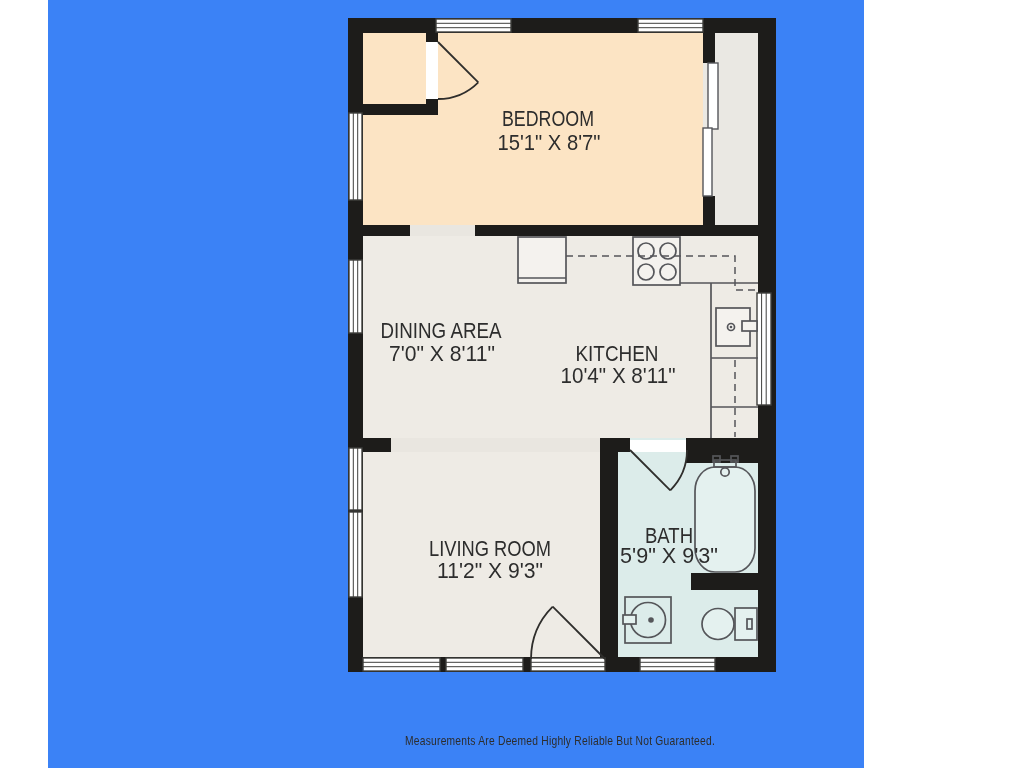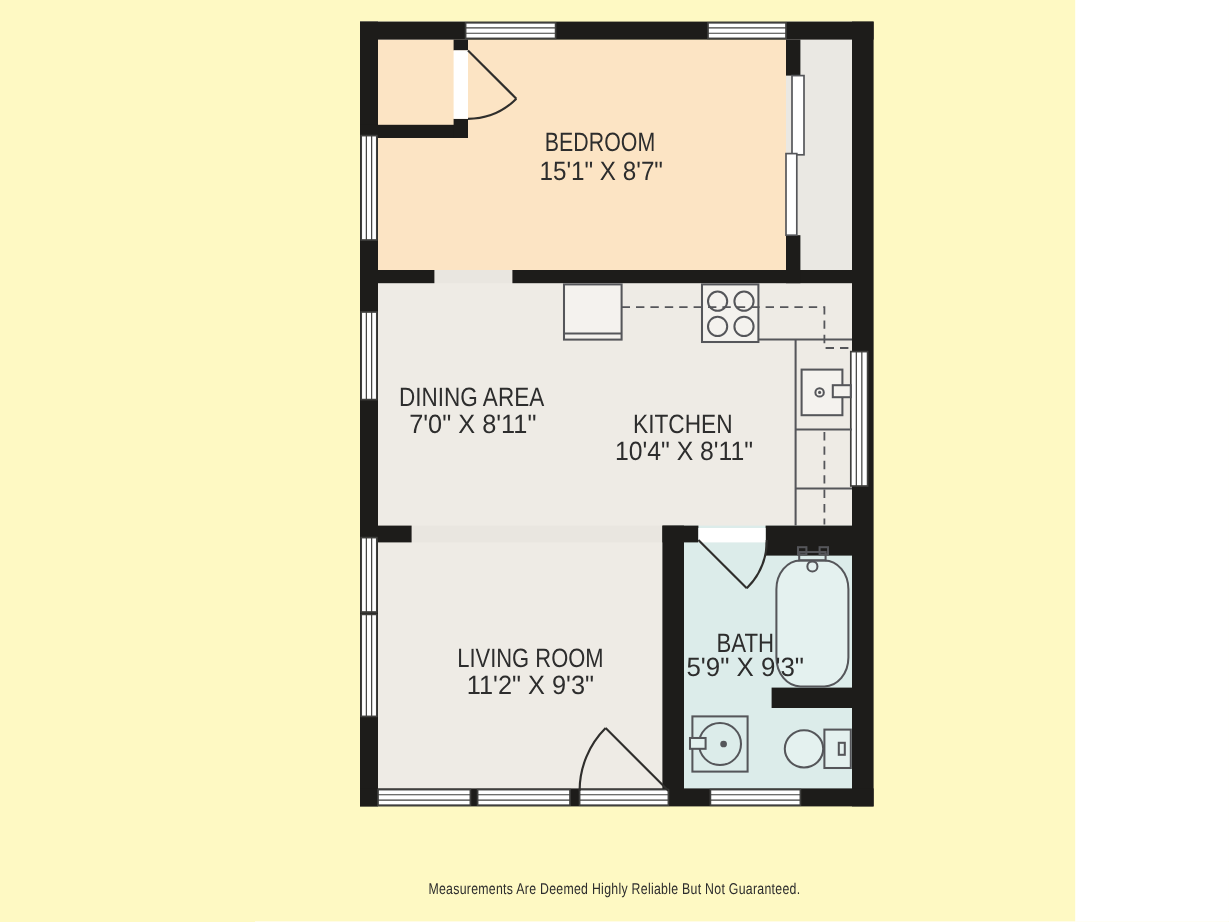--- a/index.html
+++ b/index.html
@@ -1,17 +1,17 @@
 <!DOCTYPE html>
 <html style="--wall: #1d1c1a; --floor-bedroom: #fce4c4; --floor-main: #eeebe5; --floor-closet: #eae8e3; --floor-bath: #dcecea; --opening: #e9e6e0; --line: #55565a; --door: #2f2e2c; --window-stroke: #3f3f3d; --text: #2d2d2d; --fixture-fill: #f4f2ee; --bath-fixture-fill: #e4f1ef;"><head>
 <meta charset="utf-8">
 <style>
   html,body{margin:0;padding:0;background:#ffffff;}
-  .page{position:relative;width:896px;height:768px;background:#fef9c3;overflow:hidden;
-        font-family:"Liberation Sans",sans-serif;}
+  .page{position:relative;width:816px;height:768px;background:#3b82f6;overflow:hidden;
+        font-family:"Liberation Sans",sans-serif;margin-left:48px;}
   svg{position:absolute;left:0;top:0;}
   .wall{fill:var(--wall);}
   .f-bed{fill:var(--floor-bedroom);}
   .f-main{fill:var(--floor-main);}
   .f-closet{fill:var(--floor-closet);}
   .f-bath{fill:var(--floor-bath);}
   .opening{fill:var(--opening);}
   .win{fill:#ffffff;stroke:var(--window-stroke);stroke-width:1.4;}
   .winl{stroke:var(--window-stroke);stroke-width:1;}
   .door{stroke:var(--door);stroke-width:1.8;fill:none;}

